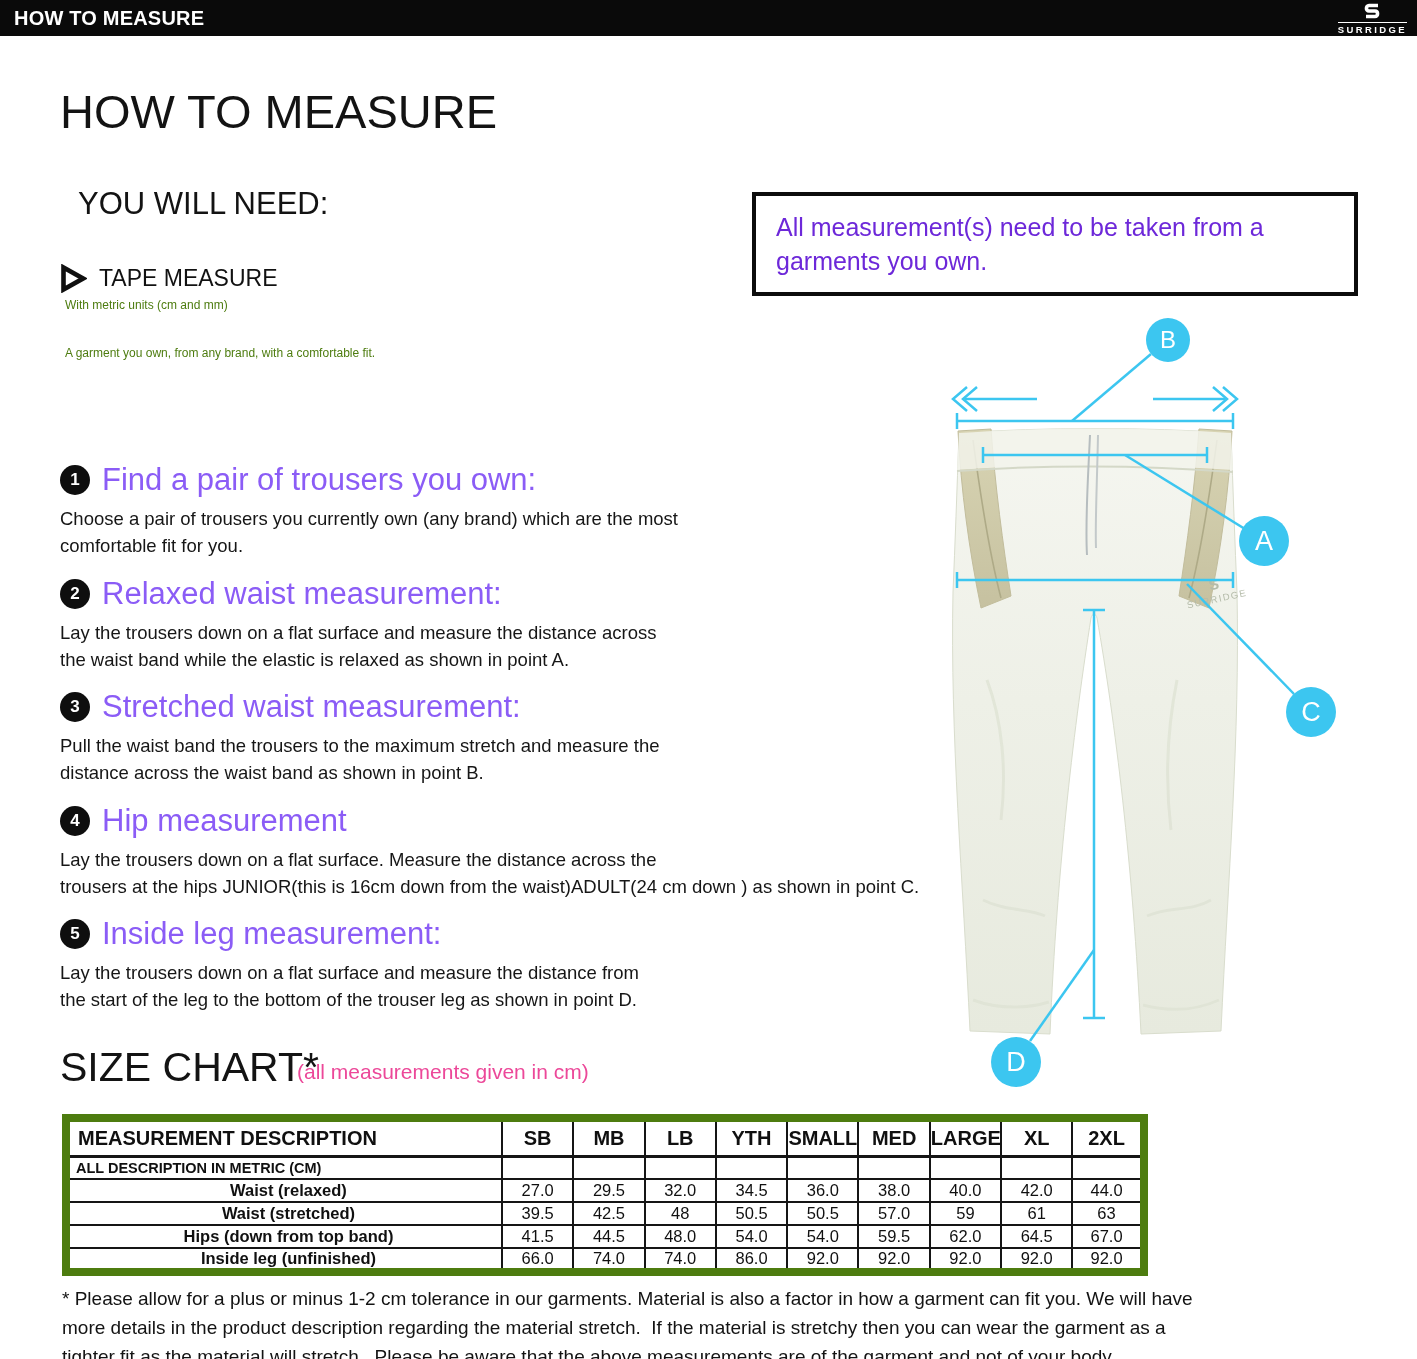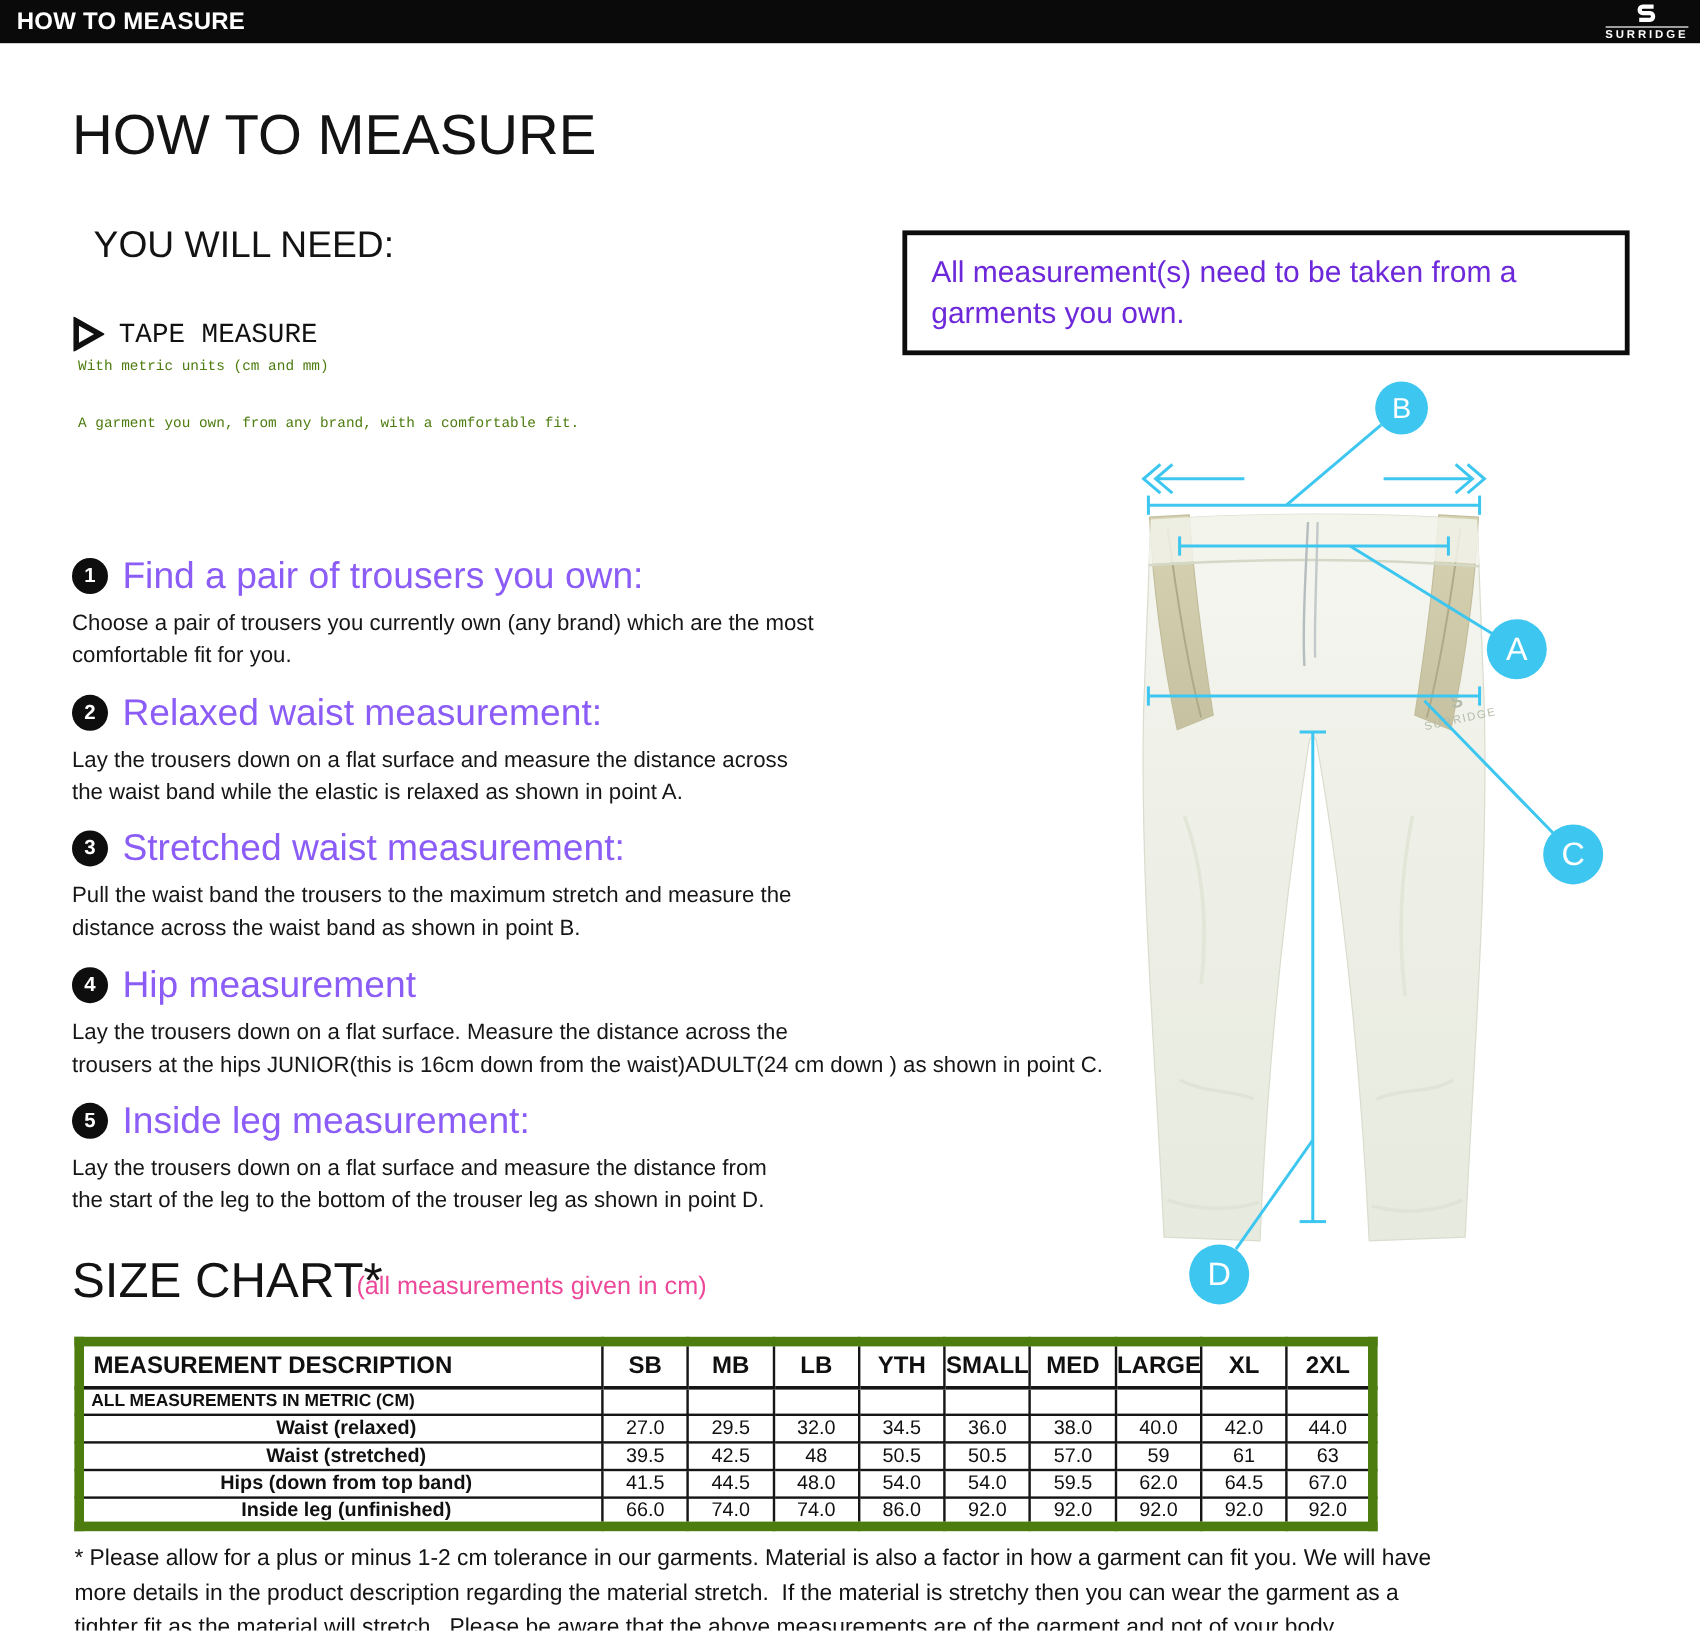--- a/index.html
+++ b/index.html
@@ -17,21 +17,21 @@
   .brand{display:flex;flex-direction:column;align-items:center;line-height:1;margin-top:1px;}
   .brand-mark{display:block;}
   .brand-name{
     color:#fff;font-size:9.5px;font-weight:700;letter-spacing:2.4px;
     border-top:1px solid #fff;padding-top:2px;margin-top:1px;
   }
   
   .h1{position:absolute;left:60px;top:84px;font-size:47px;font-weight:400;color:#131313;letter-spacing:0;}
   .h2{position:absolute;left:78px;top:186px;font-size:31px;font-weight:400;color:#131313;}
   
-  .ywn{position:absolute;left:60px;top:264px;font-family:Liberation Mono, monospace;}
+  .ywn{position:absolute;left:60px;top:264px;}
   .ywn-item{margin-bottom:34px;}
   .ywn-head{display:flex;align-items:center;gap:12px;}
   .ywn-label{font-size:23px;color:#111;}
   .ywn-desc{font-size:12px;color:#4d7c0f;margin:5px 0 0 5px;white-space:pre;}
   
   .steps{position:absolute;left:60px;top:462px;width:900px;}
   .step{height:113.5px;}
   .step-head{display:flex;align-items:center;gap:12px;}
   .step-num{
     width:30px;height:30px;border-radius:50%;background:#0e0e0e;color:#fff;
@@ -300,21 +300,21 @@
           <th>MB</th>
           <th>LB</th>
           <th>YTH</th>
           <th>SMALL</th>
           <th>MED</th>
           <th>LARGE</th>
           <th>XL</th>
           <th>2XL</th>
         </tr>
         <tr class="noterow">
-          <td class="note">ALL MEASUREMENTS IN METRIC (CM)</td>
+          <td class="note">ALL DESCRIPTION IN METRIC (CM)</td>
           <td></td>
           <td></td>
           <td></td>
           <td></td>
           <td></td>
           <td></td>
           <td></td>
           <td></td>
           <td></td>
         </tr>

